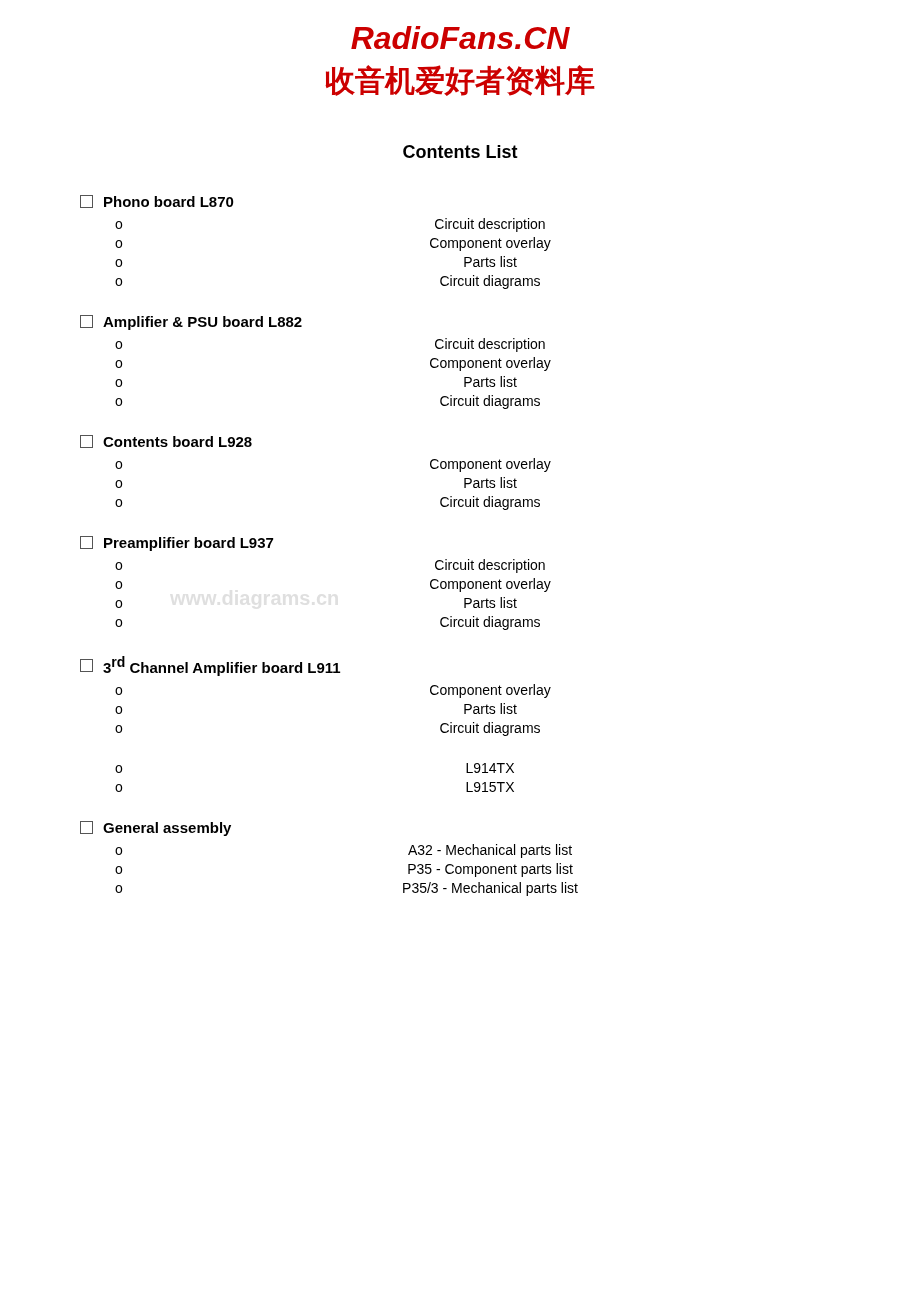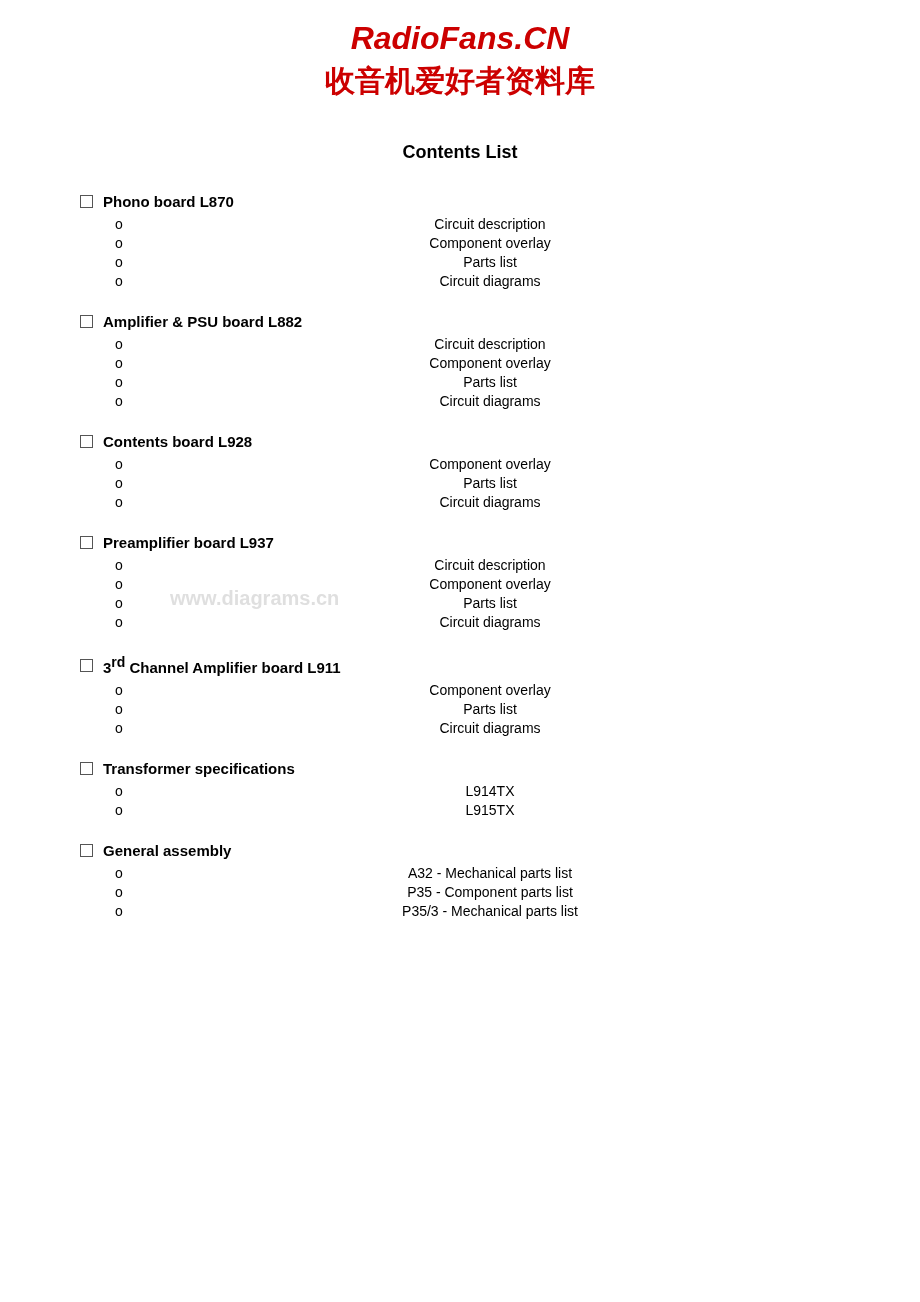--- a/index.html
+++ b/index.html
@@ -187,24 +187,20 @@
         <span>3<span class="superscript">rd</span> Channel Amplifier board L911</span>
       </div>
       <ul class="sub-items">
         <li>Component overlay</li>
         <li>Parts list</li>
         <li>Circuit diagrams</li>
       </ul>
     </div>
 
     <div class="section">
-      <div class="section-title">
-        <span class="checkbox-icon"></span>
-        <span>Transformer specifications</span>
-      </div>
       <ul class="sub-items">
         <li>L914TX</li>
         <li>L915TX</li>
       </ul>
     </div>
 
     <div class="section">
       <div class="section-title">
         <span class="checkbox-icon"></span>
         <span>General assembly</span>

